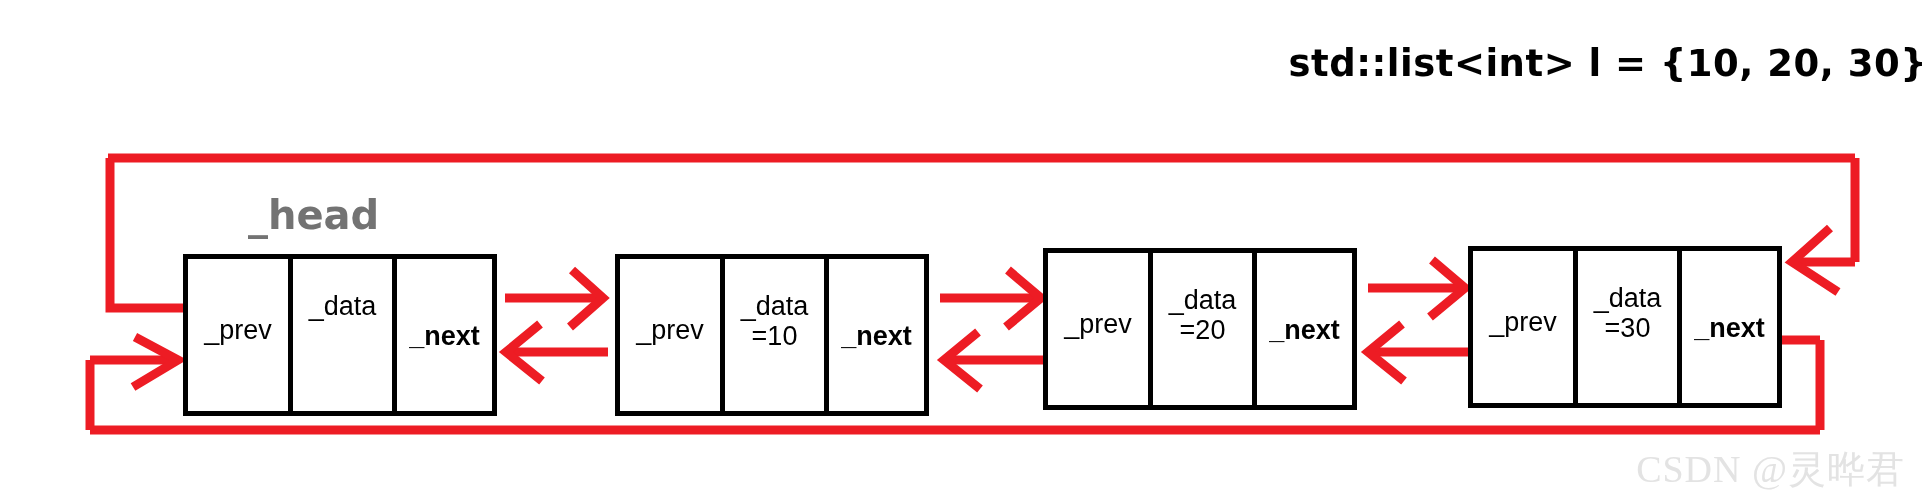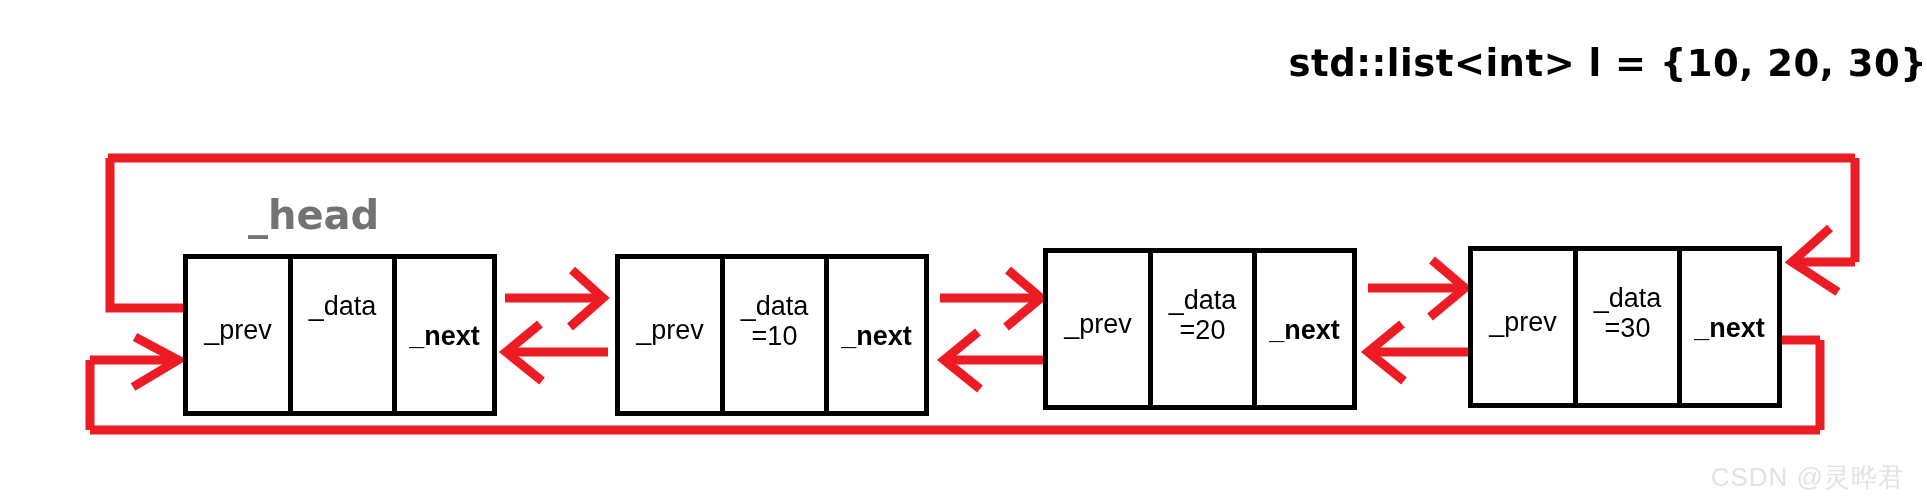--- a/index.html
+++ b/index.html
@@ -98,22 +98,22 @@
     stroke-width: 9;
     stroke-linecap: butt;
     stroke-linejoin: miter;
   }
 
   
   #watermark {
     position: absolute;
     right: 22px;
     bottom: 8px;
-    font-family: Liberation Sans, sans-serif;
-    font-size: 26px;
+    font-family: Liberation Serif, serif;
+    font-size: 38px;
     color: #e3e3e3;
     letter-spacing: 1px;
     white-space: pre;
   }
 </style>
 </head>
 <body>
 
 <div id="canvas">
 

